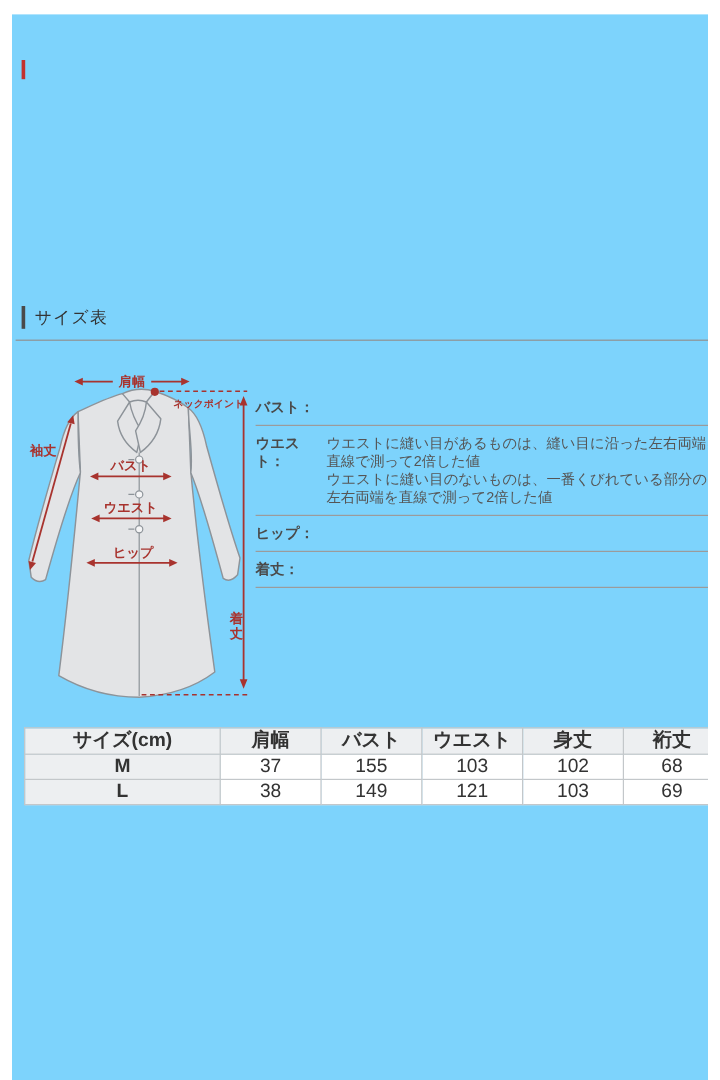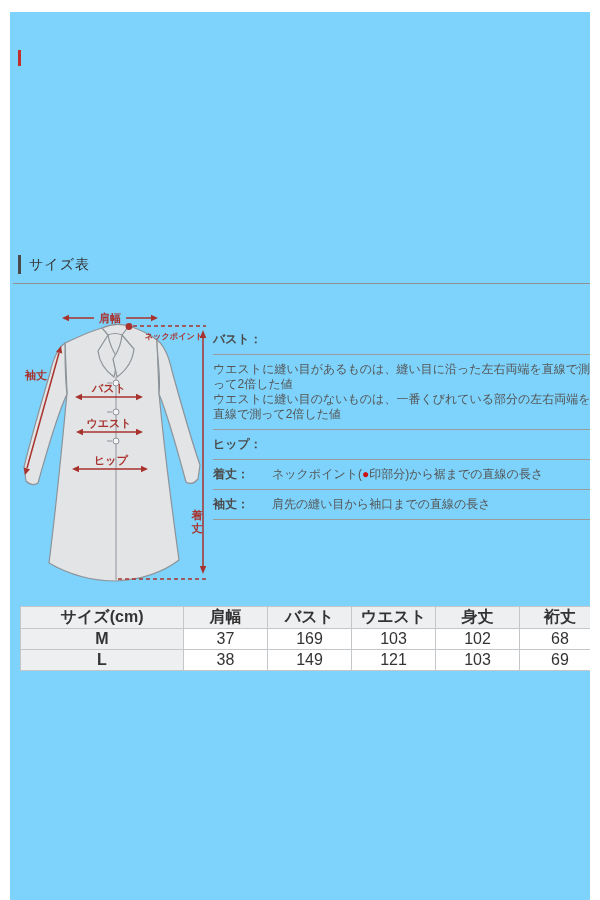--- a/index.html
+++ b/index.html
@@ -120,35 +120,31 @@
       <polygon class="mhead" points="138,172 131,168.8 131,175.2"></polygon>
       <text class="mtext" x="101" y="167" text-anchor="middle">ヒップ</text>
     </g>
   </svg>
 
   <div class="defs">
     <div class="def-row">
       <div class="def-term">バスト：</div>
     </div>
     <div class="def-row">
+      <div class="def-term">ウエスト：</div>
       <div class="def-text">
         <div>ウエストに縫い目があるものは、縫い目に沿った左右両端を直線で測って2倍した値</div>
         <div>ウエストに縫い目のないものは、一番くびれている部分の左右両端を直線で測って2倍した値</div>
       </div>
     </div>
     <div class="def-row">
       <div class="def-term">ヒップ：</div>
     </div>
     <div class="def-row">
       <div class="def-term">着丈：</div>
-      <div class="def-text"><span>ネックポイント(</span><span class="bullet">●</span><span>印部分)から裾までの直線の長さ</span></div>
-    </div>
-    <div class="def-row">
-      <div class="def-term">袖丈：</div>
-      <div class="def-text">肩先の縫い目から袖口までの直線の長さ</div>
     </div>
   </div>
 
   <table class="size-table">
     <colgroup>
       <col style="width:163px">
         <col style="width:84px">
         <col style="width:84px">
         <col style="width:84px">
         <col style="width:84px">
@@ -161,21 +157,21 @@
         <th>バスト</th>
         <th>ウエスト</th>
         <th>身丈</th>
         <th>裄丈</th>
       </tr>
     </thead>
     <tbody>
       <tr>
         <td class="size-cell">M</td>
         <td>37</td>
-        <td>169</td>
+        <td>155</td>
         <td>103</td>
         <td>102</td>
         <td>68</td>
       </tr>
       <tr>
         <td class="size-cell">L</td>
         <td>38</td>
         <td>149</td>
         <td>121</td>
         <td>103</td>

